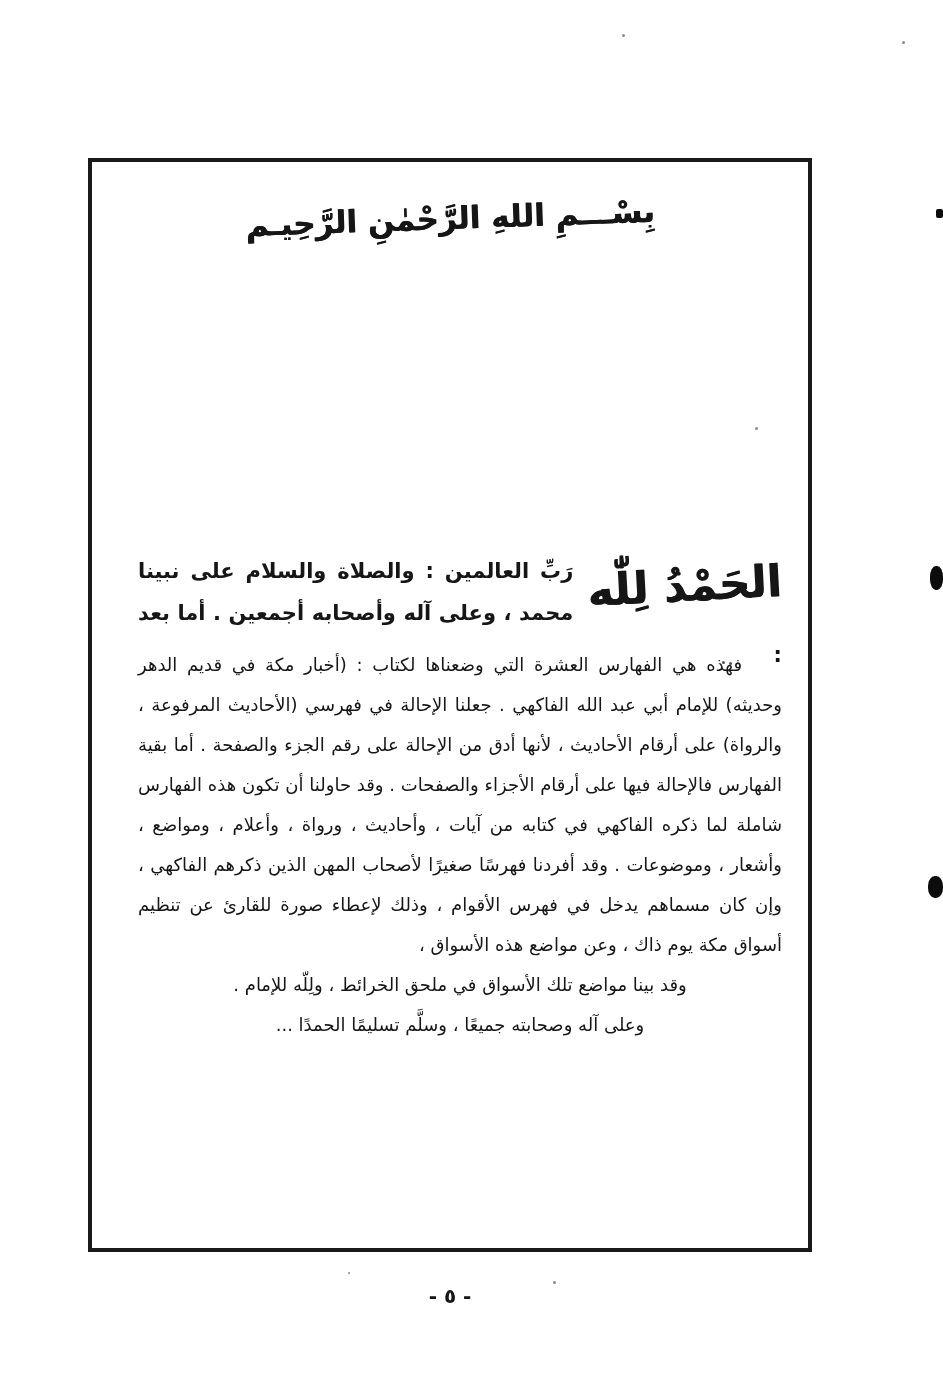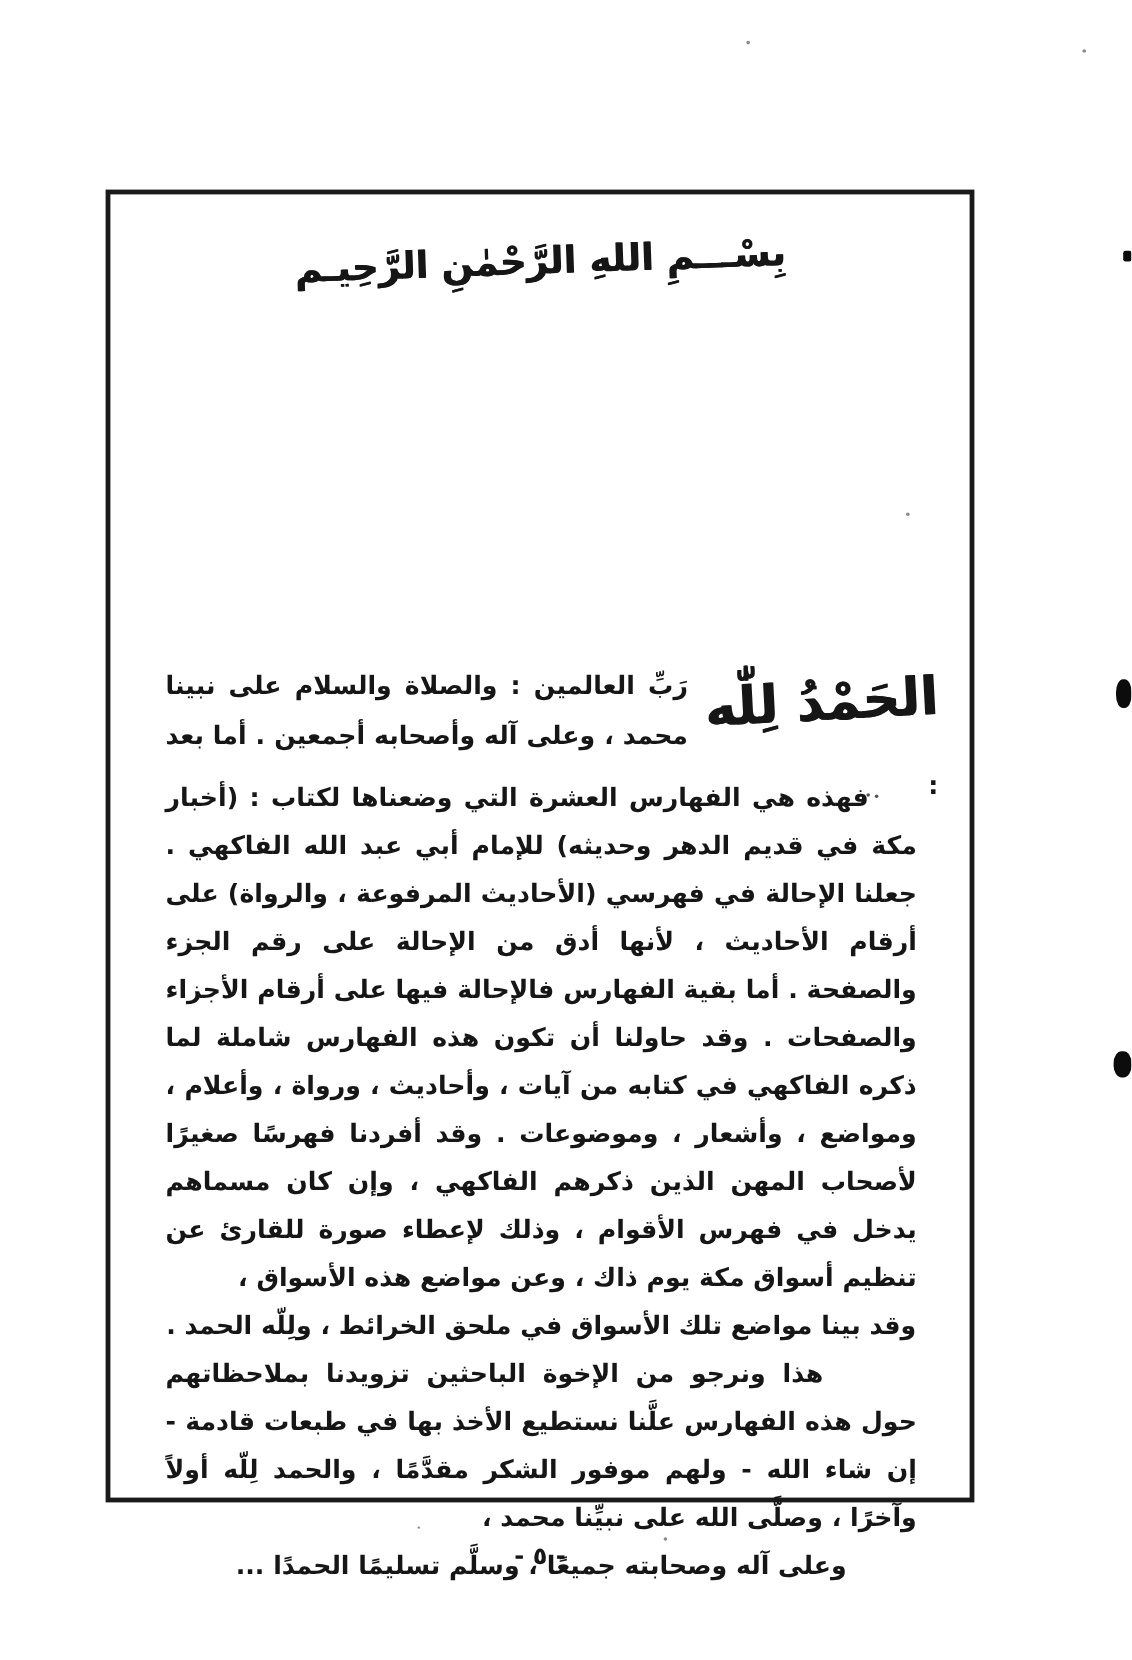--- a/index.html
+++ b/index.html
@@ -43,23 +43,23 @@
     font-size: 44px;
     line-height: 80px;
     margin-left: 14px;
     margin-top: -4px;
     transform: rotate(-3deg);
     text-shadow: 0.8px 0 #161616;
     white-space: nowrap;
   }
   .body-block {
     position: absolute;
-    top: 483px; right: 44px; left: 46px;
-    font-size: 21px;
-    font-weight: bold;
+    top: 483px; right: 26px; left: 46px;
+    font-size: 18px;
+    font-weight: normal;
     line-height: 40px;
   }
   .body-block p { margin: 0; text-align: justify; }
   .indent-small { text-indent: 40px; }
   .indent-large { text-indent: 78px; }
   .body-block p.closing { text-align: center; }
   .page-number {
     position: absolute;
     top: 1284px; left: 88px; width: 724px;
     text-align: center;
@@ -92,22 +92,21 @@
 
     <div class="basmala">بِسْـــمِ اللهِ الرَّحْمٰنِ الرَّحِيـم</div>
 
     <div class="opening">
       <span class="hamdala">الحَمْدُ لِلّٰه</span>
       <span>رَبِّ العالمين : والصلاة والسلام على نبينا محمد ، وعلى آله وأصحابه أجمعين . أما بعد :</span>
     </div>
 
     <div class="body-block">
       <p class="indent-small">فهذه هي الفهارس العشرة التي وضعناها لكتاب : (أخبار مكة في قديم الدهر وحديثه) للإمام أبي عبد الله الفاكهي . جعلنا الإحالة في فهرسي (الأحاديث المرفوعة ، والرواة) على أرقام الأحاديث ، لأنها أدق من الإحالة على رقم الجزء والصفحة . أما بقية الفهارس فالإحالة فيها على أرقام الأجزاء والصفحات . وقد حاولنا أن تكون هذه الفهارس شاملة لما ذكره الفاكهي في كتابه من آيات ، وأحاديث ، ورواة ، وأعلام ، ومواضع ، وأشعار ، وموضوعات . وقد أفردنا فهرسًا صغيرًا لأصحاب المهن الذين ذكرهم الفاكهي ، وإن كان مسماهم يدخل في فهرس الأقوام ، وذلك لإعطاء صورة للقارئ عن تنظيم أسواق مكة يوم ذاك ، وعن مواضع هذه الأسواق ،</p>
-      <p class="closing">وقد بينا مواضع تلك الأسواق في ملحق الخرائط ، ولِلّه الحمد .</p>
-      <p class="indent-large">هذا ونرجو من الإخوة الباحثين تزويدنا بملاحظاتهم حول هذه الفهارس علَّنا نستطيع الأخذ بها في طبعات قادمة - إن شاء الله - ولهم موفور الشكر مقدَّمًا ، والحمد لِلّه أولاً وآخرًا ، وصلَّى الله على نبيِّنا محمد ،</p>
+      <p class="closing">وقد بينا مواضع تلك الأسواق في ملحق الخرائط ، ولِلّه للإمام .</p>
       <p class="closing">وعلى آله وصحابته جميعًا ، وسلَّم تسليمًا الحمدًا ...</p>
     </div>
 
   </div>
 
   <div class="page-number">- ٥ -</div>
 
   <div class="mark mark-edge-small"></div>
   <div class="mark mark-edge-mid"></div>
   <div class="mark mark-edge-low"></div>

